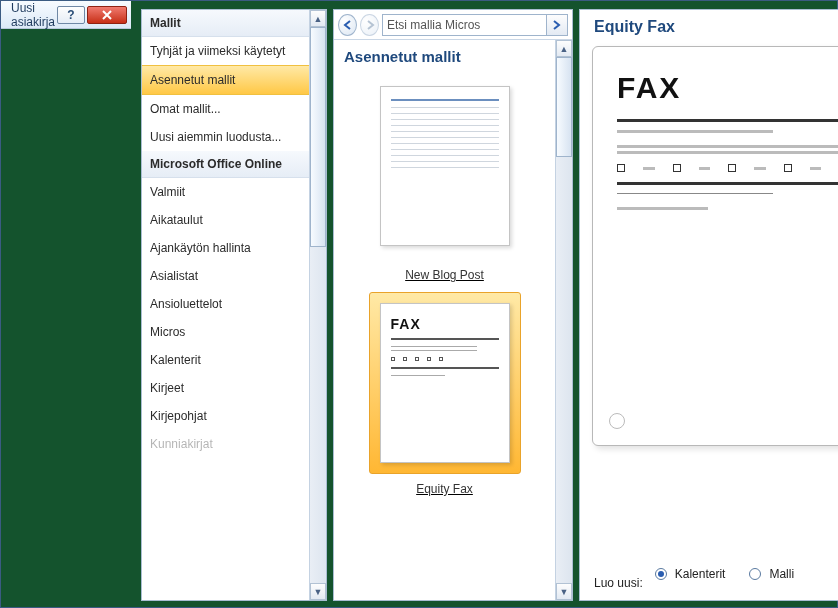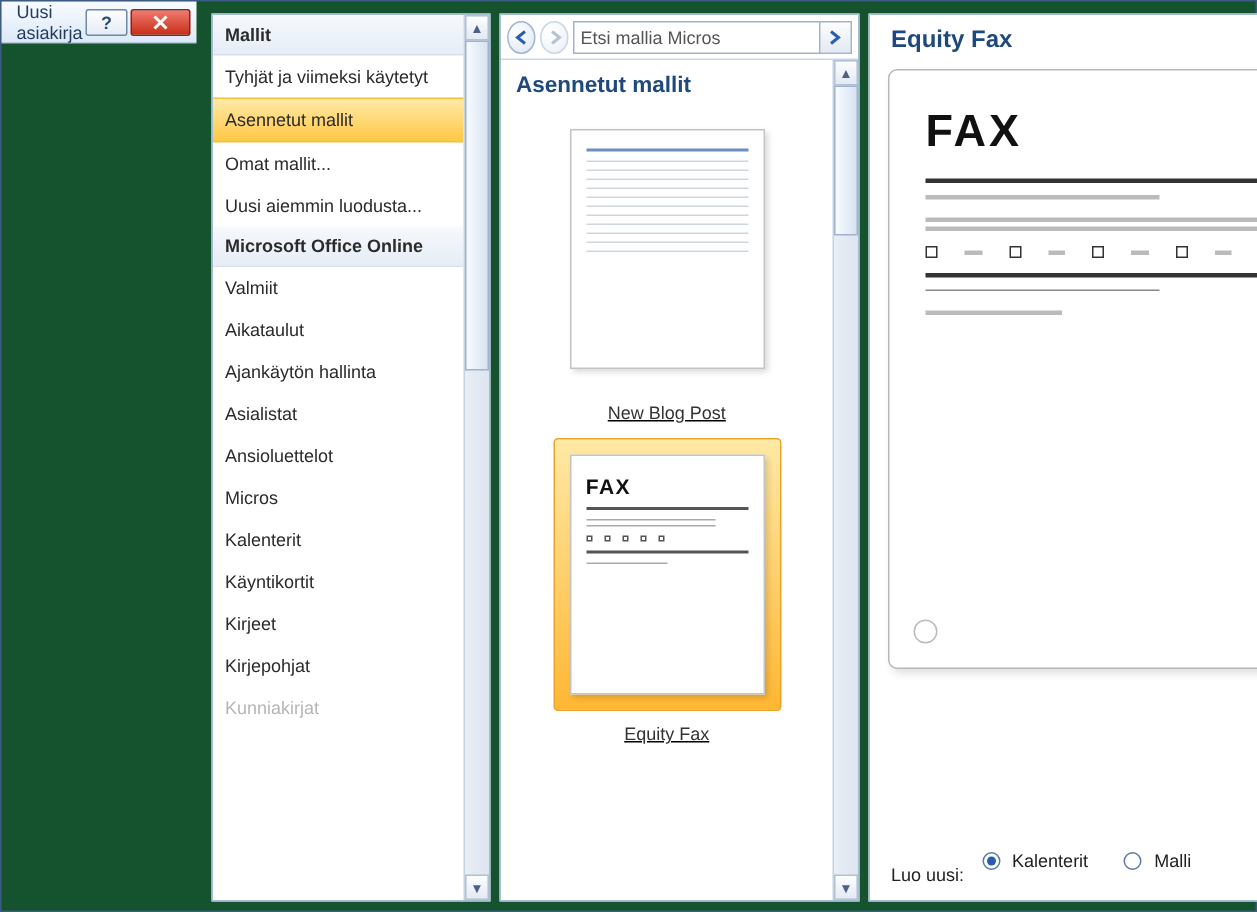--- a/index.html
+++ b/index.html
@@ -89,21 +89,20 @@
         <div class="cat-item">Omat mallit...</div>
         <div class="cat-item">Uusi aiemmin luodusta...</div>
         <div class="cat-header">Microsoft Office Online</div>
         <div class="cat-item">Valmiit</div>
         <div class="cat-item">Aikataulut</div>
         <div class="cat-item">Ajankäytön hallinta</div>
         <div class="cat-item">Asialistat</div>
         <div class="cat-item">Ansioluettelot</div>
         <div class="cat-item">Micros</div>
         <div class="cat-item">Kalenterit</div>
-        <div class="cat-item">Käyntikortit</div>
         <div class="cat-item">Kirjeet</div>
         <div class="cat-item">Kirjepohjat</div>
         <div class="cat-item" style="opacity:.35;">Kunniakirjat</div>
       </div>
       <div class="vscroll">
         <div class="vs-btn">▲</div>
         <div class="vs-thumb"></div>
         <div class="vs-track"></div>
         <div class="vs-btn">▼</div>
       </div>

